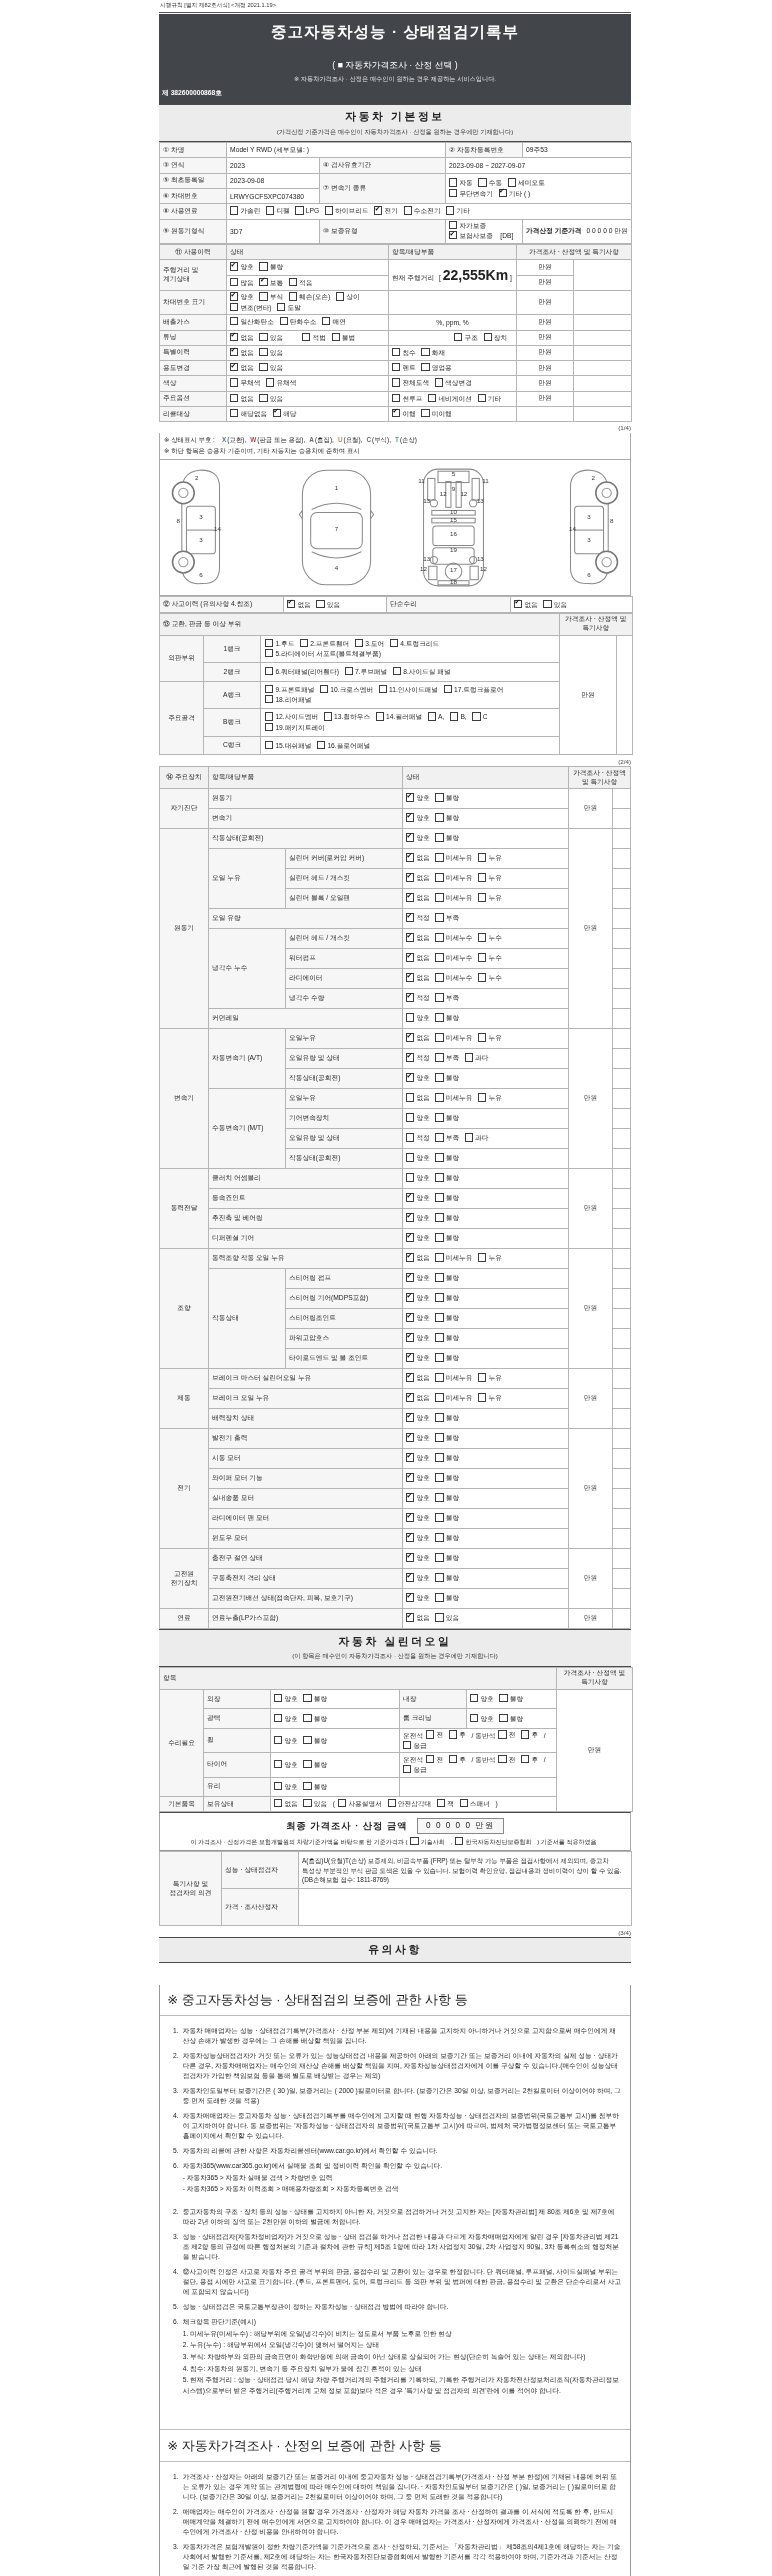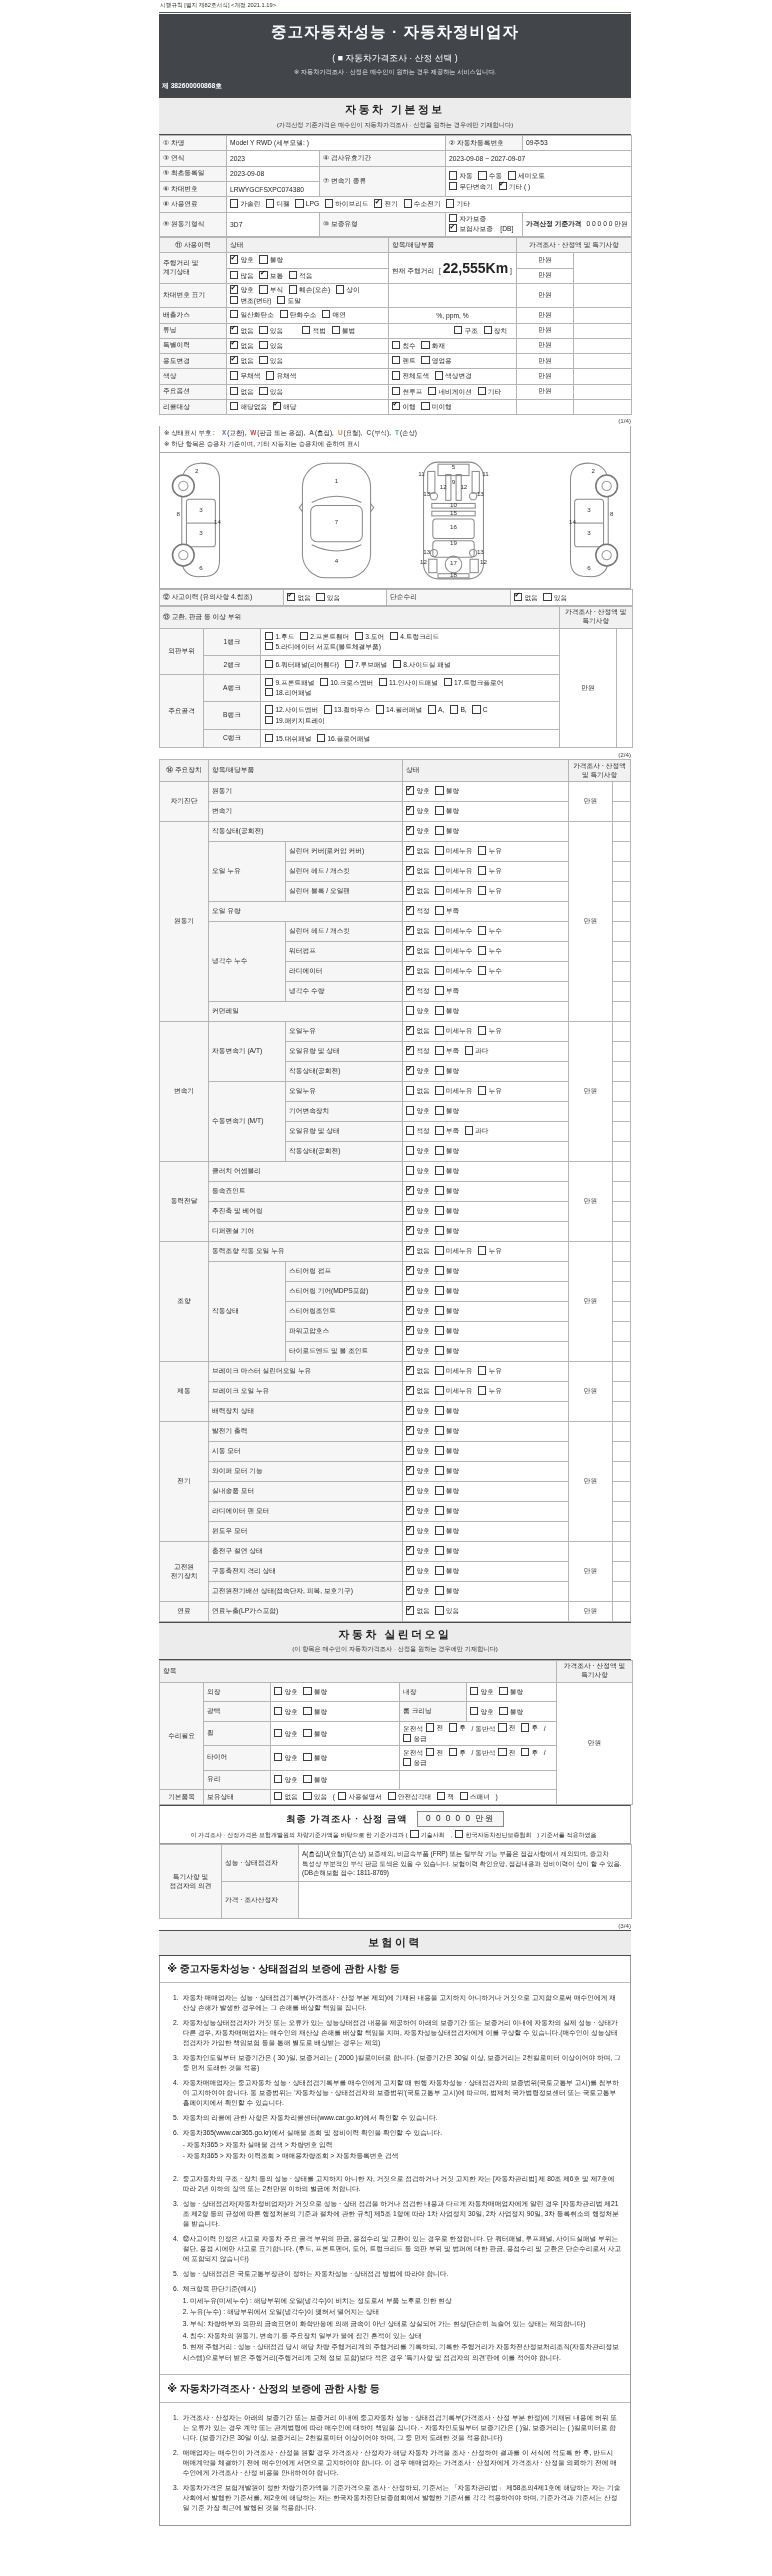--- a/index.html
+++ b/index.html
@@ -2,21 +2,21 @@
 <html style="font-size:8.2px"><head>
 <meta charset="utf-8">
 <style>
   html,body{margin:0;padding:0;background:#ffffff;}
   body{font-family:"Liberation Sans","DejaVu Sans",sans-serif;color:#222;}
   .canvas{position:relative;width:773px;height:2576px;background:#fff;overflow:hidden;}
   .page{position:absolute;left:159px;top:0;width:472px;}
   .form-ref{font-size:5.7px;color:#333;padding:1.5px 1px 2.1px;border-bottom:1.5px double #555;}
   .dark-band{background:#42464b;color:#fff;text-align:center;padding:8.2px 0 3.1px;margin-top:1.5px;}
   .dark-band .t{font-size:15.5px;font-weight:bold;letter-spacing:1px;}
-  .dark-band .s{font-size:8.8px;margin-top:10px;}
+  .dark-band .s{font-size:8.8px;margin-top:17px;}
   .dark-band .n{font-size:6.2px;color:#e3e3e3;margin-top:2.6px;}
   .doc-no{text-align:left;font-size:6.7px;font-weight:bold;padding:5.2px 3.1px 3.1px;}
   .band{background:#ececec;text-align:center;padding:5.2px 0 4.6px;border-top:1px solid #4a4a4a;border-bottom:1px solid #4a4a4a;}
   .band .bt{font-size:10.8px;font-weight:bold;letter-spacing:2.6px;}
   .band .bs{font-size:6.2px;color:#333;margin-top:3.1px;}
   table{border-collapse:collapse;width:472px;table-layout:fixed;}
   td{border:0.5px solid #b5b5b5;font-size:6.7px;padding:1.5px 3.1px;vertical-align:middle;height:11.3px;word-break:keep-all;}
   .lab{background:#f6f6f6;}
   .hd{background:#f1f1f1;}
   .c{text-align:center;}
@@ -30,36 +30,36 @@
   .mile{font-size:14px;font-weight:bold;}
   .codes{font-size:6.4px;padding:3.1px 4.1px 1px;border-left:0.5px solid #aaa;border-right:0.5px solid #aaa;}
   .codes2{font-size:6.4px;padding:1px 4.1px 3.1px;border-left:0.5px solid #aaa;border-right:0.5px solid #aaa;}
   .code-letter{font-weight:bold;margin:0 1px 0 4.1px;}
   .diagrams{display:flex;justify-content:space-around;align-items:center;border:0.5px solid #aaa;padding:5.2px 1px;background:#fff;}
   .finalprice{border-top:1px solid #4a4a4a;border-bottom:0.5px solid #999;padding:4.1px 5.2px 3.6px;text-align:center;border-left:0.5px solid #aaa;border-right:0.5px solid #aaa;}
   .finalprice .fp1{font-size:9.3px;font-weight:bold;letter-spacing:1px;}
   .finalprice .fpv{display:inline-block;border:0.5px solid #888;background:#f7f7f7;padding:1.5px 8.2px;margin-left:9.3px;font-size:8.2px;letter-spacing:1.5px;}
   .finalprice .fpn{font-size:6px;margin-top:3.1px;color:#222;}
   .notice-wrap{border:0.5px solid #999;border-top:none;}
-  .nhead{font-size:10px;font-weight:bold;padding:6.2px 7.2px;border-bottom:0.5px solid #bbb;}
+  .nhead{font-size:13px;font-weight:normal;padding:6.2px 7.2px;border-bottom:0.5px solid #bbb;margin-top:22px;}
   .nbody{padding:5.2px 5.2px 7.2px 3.1px;}
   .nitem{display:flex;font-size:6.7px;line-height:1.52;margin:4.6px 0;}
   .nnum{flex:none;width:15.5px;text-align:right;padding-right:4.1px;}
   .ntext{flex:1;padding-right:3.1px;}
   .nsub{margin-top:1.5px;}
   svg text{font-family:"Liberation Sans","DejaVu Sans",sans-serif;}
 </style>
 </head>
 <body>
 
 <div class="canvas">
   <div class="page">
     <div class="form-ref">시행규칙 [별지 제82호서식] &lt;개정 2021.1.19&gt;</div>
     <div class="dark-band">
-      <div class="t">중고자동차성능 · 자동차정비업자</div>
+      <div class="t">중고자동차성능 · 상태점검기록부</div>
       <div class="s">( ■ 자동차가격조사 · 산정 선택 )</div>
       <div class="n">※ 자동차가격조사 · 산정은 매수인이 원하는 경우 제공하는 서비스입니다.</div>
       <div class="doc-no">제 382600000868호</div>
     </div>
     <div id="doc">
         <div class="band">
           <div class="bt">자동차 기본정보</div>
           <div class="bs">(가격산정 기준가격은 매수인이 자동차가격조사 · 산정을 원하는 경우에만 기재합니다)</div>
         </div>
         <table>
@@ -652,21 +652,21 @@
               <td style="font-size:6.4px;line-height:1.5">A(흠집)U(요철)T(손상) 보증제외, 비금속부품 (FRP) 또는 탈부착 가능 부품은 점검사항에서 제외되며, 중고차 특성상 부분적인 부식 판금 도색은 있을 수 있습니다. 보험이력 확인요망, 점검내용과 정비이력이 상이 할 수 있음. (DB손해보험 접수: 1811-8769)</td>
             </tr>
             <tr>
               <td class="lab" style="height:33px">가격 · 조사산정자</td>
               <td style="font-size:6.4px;line-height:1.5"></td>
             </tr>
           </tbody>
         </table>
         <div class="marker">(3/4)</div>
         <div class="band">
-          <div class="bt">보험이력</div>
+          <div class="bt">유의사항</div>
         </div>
         <div class="notice-wrap">
           <div class="nhead">※ 중고자동차성능 · 상태점검의 보증에 관한 사항 등</div>
           <div class="nbody">
             <div class="nitem">
               <div class="nnum">1.</div>
               <div class="ntext">자동차 매매업자는 성능 · 상태점검기록부(가격조사 · 산정 부분 제외)에 기재된 내용을 고지하지 아니하거나 거짓으로 고지함으로써 매수인에게 재산상 손해가 발생한 경우에는 그 손해를 배상할 책임을 집니다.</div>
             </div>
             <div class="nitem">
               <div class="nnum">2.</div>

